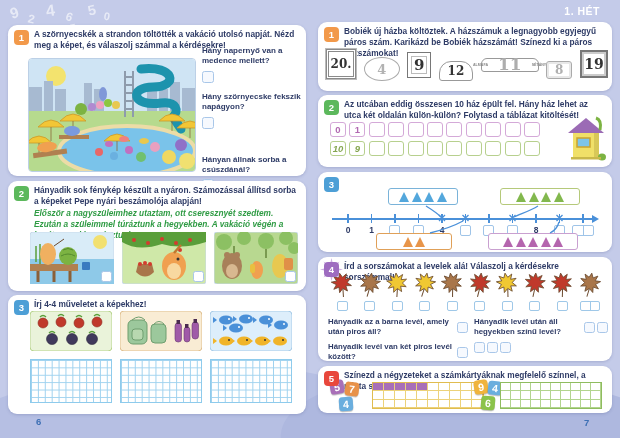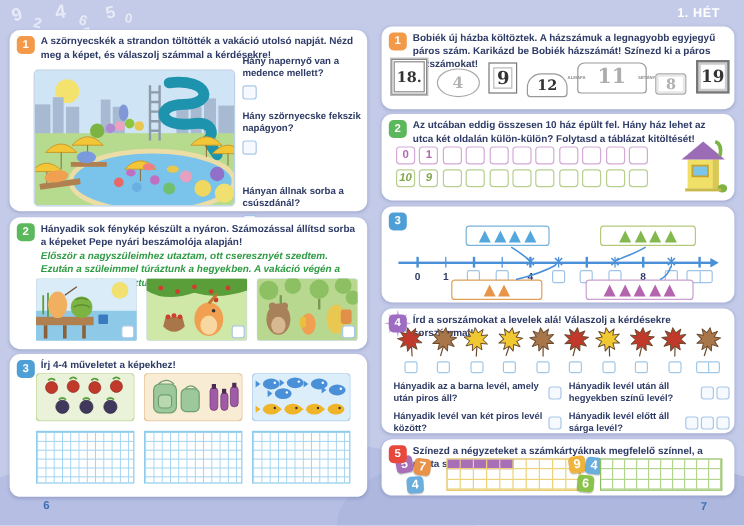--- a/index.html
+++ b/index.html
@@ -60,21 +60,21 @@
   
   #cardR1{left:318px;top:22px;width:294px;height:69px;}
   .plaq-row{position:absolute;left:8px;top:29px;width:282px;display:flex;align-items:center;
             justify-content:space-between;}
   .plaque{display:flex;align-items:center;justify-content:center;background:#fff;color:#333;
           font-family:"DejaVu Serif",serif;font-weight:bold;box-sizing:border-box;}
   .p-ornate{width:30px;height:30px;border:3px double #8a8a8a;box-shadow:0 0 0 1px #bbb;font-size:12px;margin-top:-5px;}
   .p-oval{width:36px;height:24px;border:1.5px solid #aaa;border-radius:50%;color:#b2b2b2;font-size:13px;margin-top:6px;}
   .p-double{width:24px;height:26px;border:1px solid #777;box-shadow:inset 0 0 0 3px #fff,inset 0 0 0 4px #bbb;font-size:15px;margin-top:-2px;}
   .p-arch{width:34px;height:20px;border:1.5px solid #999;border-radius:12px 12px 3px 3px;font-size:12px;margin-top:9px;}
-  .p-estate{width:58px;height:26px;border:1.5px solid #999;border-radius:6px 6px 3px 3px;gap:10px;margin-top:-3px;}
+  .p-estate{width:58px;height:14px;border:1.5px solid #999;border-radius:6px 6px 3px 3px;gap:10px;margin-top:-3px;}
   .est-side{font-size:3.6px;color:#888;font-family:"Liberation Sans",sans-serif;}
   .est-num{font-size:17px;color:#adadad;line-height:1;}
   .p-plate{width:26px;height:18px;border:1.5px solid #aaa;border-radius:3px;box-shadow:inset 0 0 0 2px #e8e8e8;color:#b0b0b0;font-size:12px;margin-top:8px;}
   .p-frame{width:28px;height:28px;border:2px solid #777;box-shadow:inset 0 0 0 2px #ccc;font-size:14px;margin-top:-4px;}
 
   
   #cardR2{left:318px;top:95px;width:294px;height:72px;}
   .street-table{position:absolute;left:12px;top:27px;}
   .srow{display:flex;gap:3.4px;margin-bottom:4px;}
   .street-cell{width:16px;height:15px;border-radius:3px;display:flex;align-items:center;justify-content:center;
@@ -429,21 +429,21 @@
       <div class="sqgrid"></div>
     </div>
   </div>
 
   <span class="pagenum" style="left:36px;top:416px">6</span>
 
   <div class="card" id="cardR1">
     <span class="badge b-orange">1</span>
     <p class="ttext" style="width:260px">Bobiék új házba költöztek. A házszámuk a legnagyobb egyjegyű páros szám. Karikázd be Bobiék házszámát! Színezd ki a páros házszámokat!</p>
     <div class="plaq-row" id="plaques">
-        <div class="plaque p-ornate">18.</div>
+        <div class="plaque p-ornate">20.</div>
         <div class="plaque p-oval">4</div>
         <div class="plaque p-double">9</div>
         <div class="plaque p-arch">12</div>
         <div class="plaque p-estate">
           <span class="est-side">ALMAFA</span>
           <span class="est-num">11</span>
           <span class="est-side">SÉTÁNY</span>
         </div>
         <div class="plaque p-plate">8</div>
         <div class="plaque p-frame">19</div>
@@ -658,21 +658,20 @@
       </div>
       <div class="q4col right">
         <div class="q4row">
           <span class="ql">Hányadik levél után áll hegyekben színű levél?</span>
           <span class="qboxes" id="q4b-2">
               <span class="abox"></span>
               <span class="abox"></span>
             </span>
         </div>
         <div class="q4row">
-          <span class="ql">Hányadik levél előtt áll sárga levél?</span>
           <span class="qboxes" id="q4b-3">
               <span class="abox"></span>
               <span class="abox"></span>
               <span class="abox"></span>
             </span>
         </div>
       </div>
     </div>
   </div>
 

